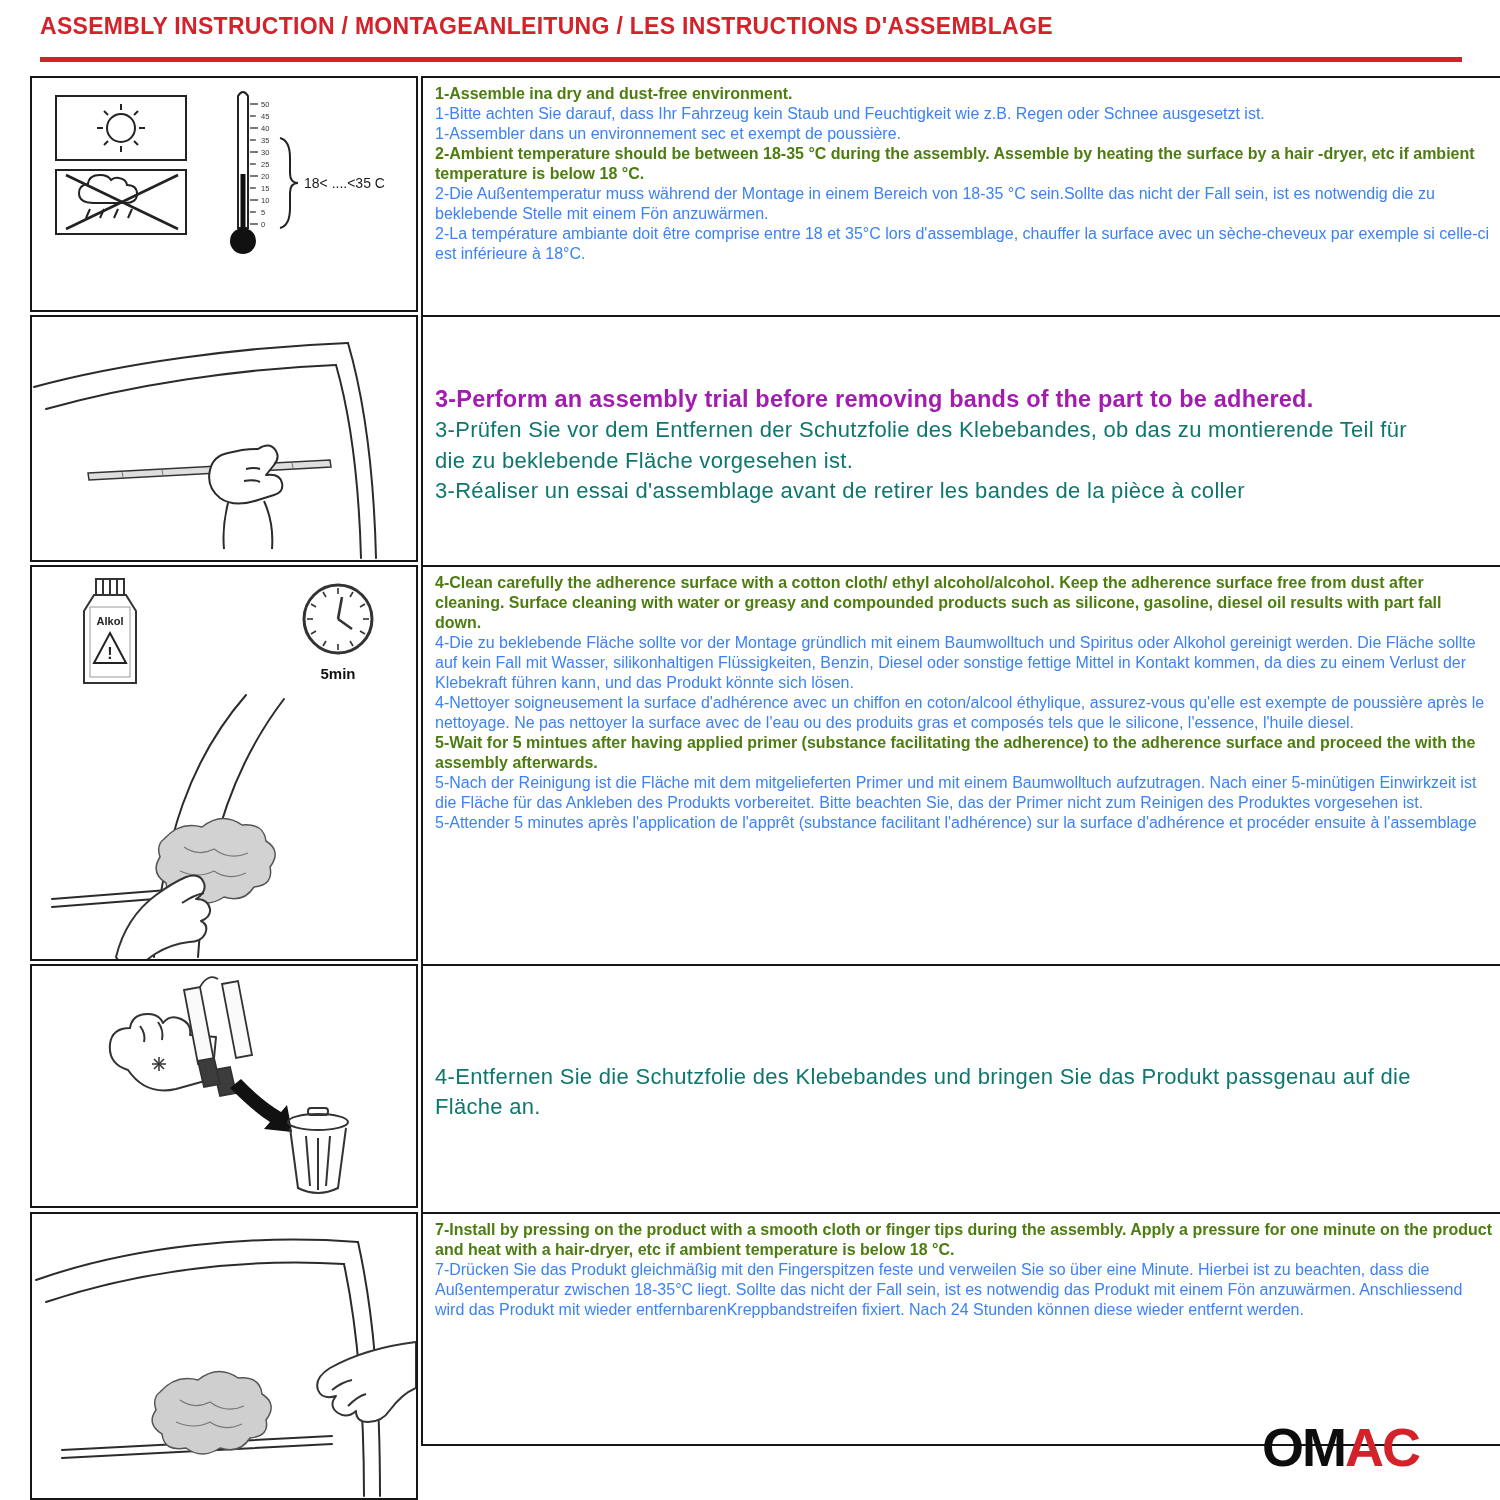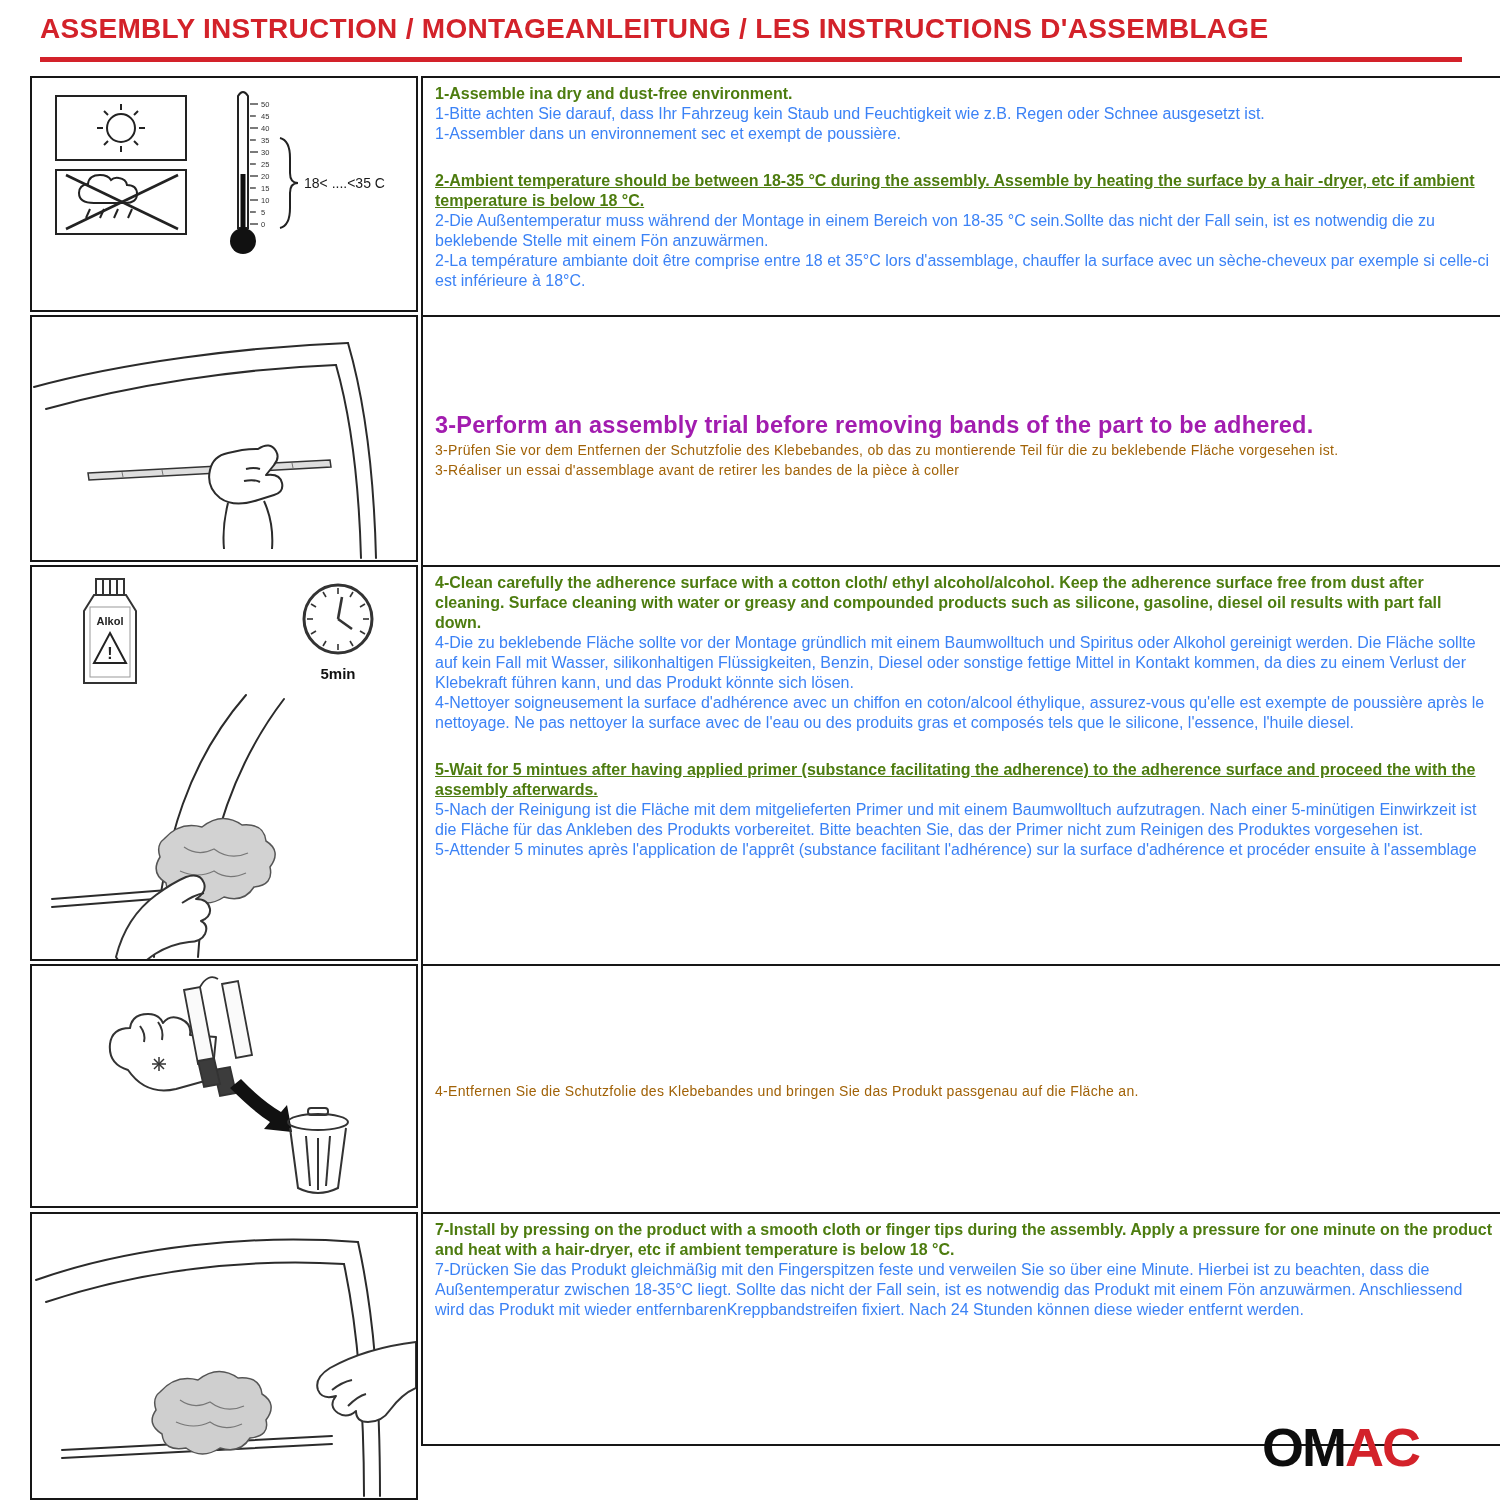--- a/index.html
+++ b/index.html
@@ -1,27 +1,27 @@
 <!DOCTYPE html>
 <html style="--accent-red: #d3222a; --border: #161616; --text-dark: #141414; --text-body: #3d3d3d;"><head>
 <meta charset="utf-8">
 <style>
   :root { --accent-red:#d3222a; --border:#161616; }
   html,body{margin:0;padding:0;background:#fff;}
   .page{position:relative;width:1500px;height:1500px;background:#fff;font-family:"Liberation Sans",sans-serif;overflow:hidden;}
-  .title{position:absolute;left:40px;top:13px;width:1430px;font-size:28px;font-weight:700;color:var(--accent-red);letter-spacing:.3px;white-space:nowrap;}
+  .title{position:absolute;left:40px;top:13px;width:1430px;font-size:23px;font-weight:700;color:var(--accent-red);letter-spacing:.3px;white-space:nowrap;}
   .title-rule{position:absolute;left:40px;top:57px;width:1422px;height:5px;background:var(--accent-red);}
   .box{position:absolute;border:2px solid var(--border);background:#fff;}
   .textbox{padding:6px 12px 4px 12px;}
   .textbox .para{font-size:16px;line-height:1.25;color:#3b82f6;margin:0;}
   .textbox .para.bold{color:#4d7c0f;font-weight:700;}
-  .textbox .para.gap{margin-top:27px;text-decoration:underline;}
+  .textbox .para.gap{margin-top:0;}
   .textbox.large{display:flex;align-items:center;}
   .textbox.large .paras{max-width:1005px;}
-  .textbox.large .para{font-size:14px;line-height:1.38;color:#a16207;letter-spacing:.3px;}
+  .textbox.large .para{font-size:22px;line-height:1.38;color:#0f766e;letter-spacing:.3px;}
   .textbox.large .para.bold{font-size:23.5px;color:#a21caf;letter-spacing:.2px;}
   .illu{width:100%;height:100%;display:block;}
   .logo{position:absolute;left:1262px;top:1420px;font-size:54px;font-weight:700;letter-spacing:-2px;line-height:1;}
   .logo-black{color:#0d0d0d;}
   .logo-red{color:var(--accent-red);}
 </style>
 </head>
 <body>
 
 <div class="page">

